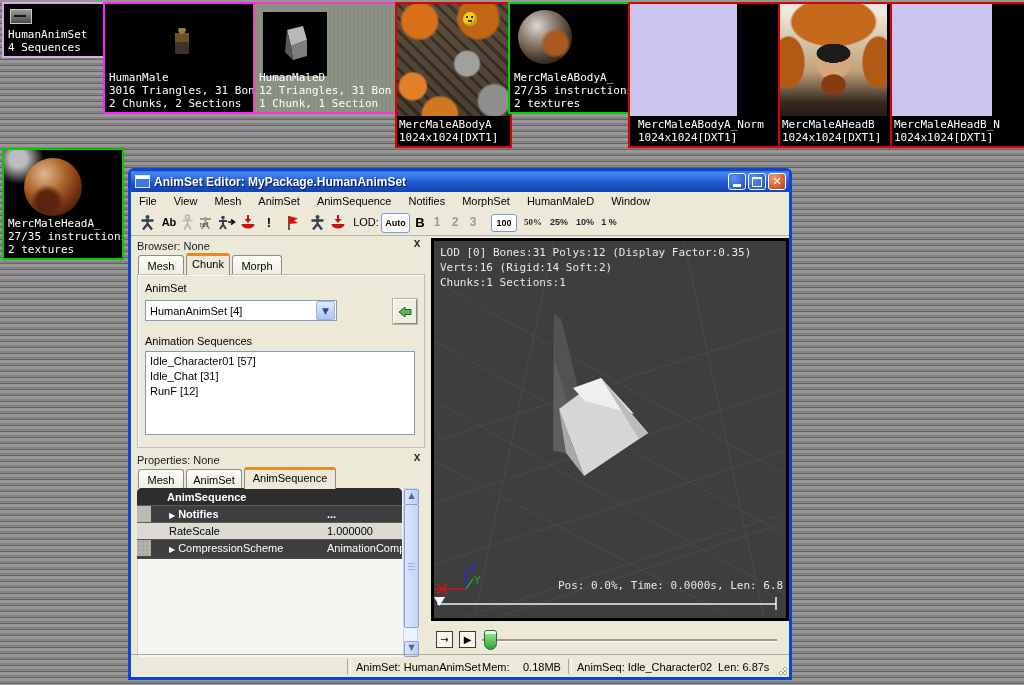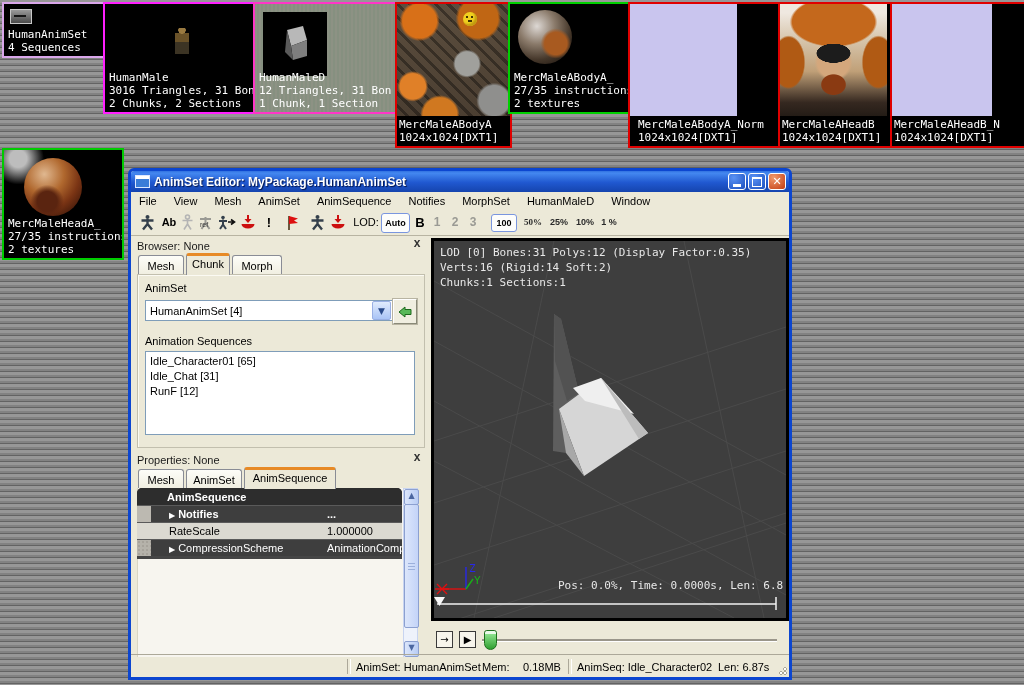--- a/index.html
+++ b/index.html
@@ -344,32 +344,32 @@
 
     <div class="phead" style="left:6px;top:69px;">Browser: None</div>
     <div class="pclose" style="left:280px;top:67px;">x</div>
 
     <span class="tab" style="left:7px;top:84px;width:46px;"><span>Mesh</span></span>
     <span class="tab active" style="left:55px;top:82px;width:44px;"><span>Chunk</span></span>
     <span class="tab" style="left:101px;top:84px;width:50px;"><span>Morph</span></span>
 
     <div class="pagebox" style="left:6px;top:103px;width:286px;height:172px;"></div>
     <div class="flabel" style="left:14px;top:111px;">AnimSet</div>
-    <div class="combo" style="left:14px;top:129px;width:248px;gap:21px;">
+    <div class="combo" style="left:14px;top:129px;width:192px;gap:21px;">
       <span class="val">HumanAnimSet [4]</span>
       <span class="drop">▼</span>
     </div>
     <div class="backbtn" style="left:262px;top:128px;">
       <svg width="14" height="12" viewBox="0 0 14 12">
           <path d="M7 1L1 6l6 5V8.5h6v-5H7z" fill="#58b858" stroke="#1c681c" stroke-width="1"></path>
         </svg>
     </div>
     <div class="flabel" style="left:14px;top:164px;">Animation Sequences</div>
     <div class="listbox" style="left:14px;top:180px;width:270px;height:84px;">
-      <div class="li">Idle_Character01 [65]</div>
+      <div class="li">Idle_Character01 [57]</div>
       <div class="li">Idle_Chat [31]</div>
       <div class="li">RunF [12]</div>
     </div>
 
     <div class="phead" style="left:6px;top:283px;">Properties: None</div>
     <div class="pclose" style="left:280px;top:281px;">x</div>
 
     <span class="tab" style="left:7px;top:298px;width:46px;"><span>Mesh</span></span>
     <span class="tab" style="left:55px;top:298px;width:56px;"><span>AnimSet</span></span>
     <span class="tab active" style="left:113px;top:296px;width:92px;"><span>AnimSequence</span></span>

